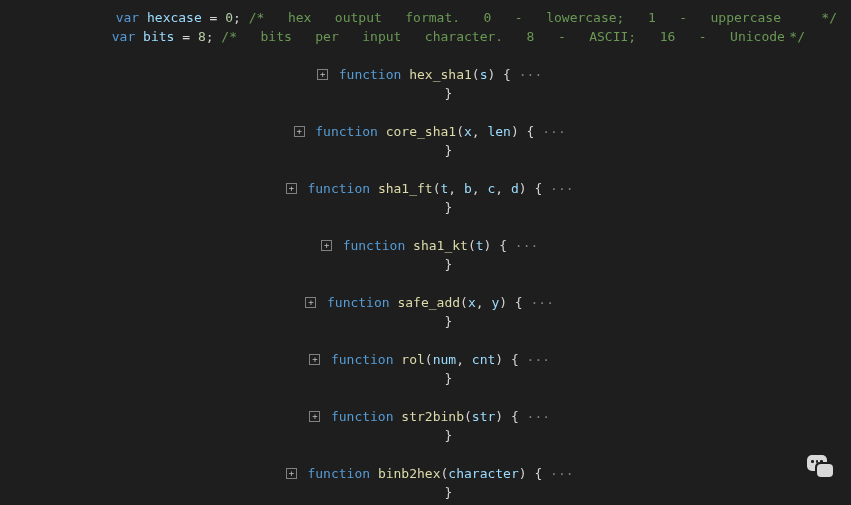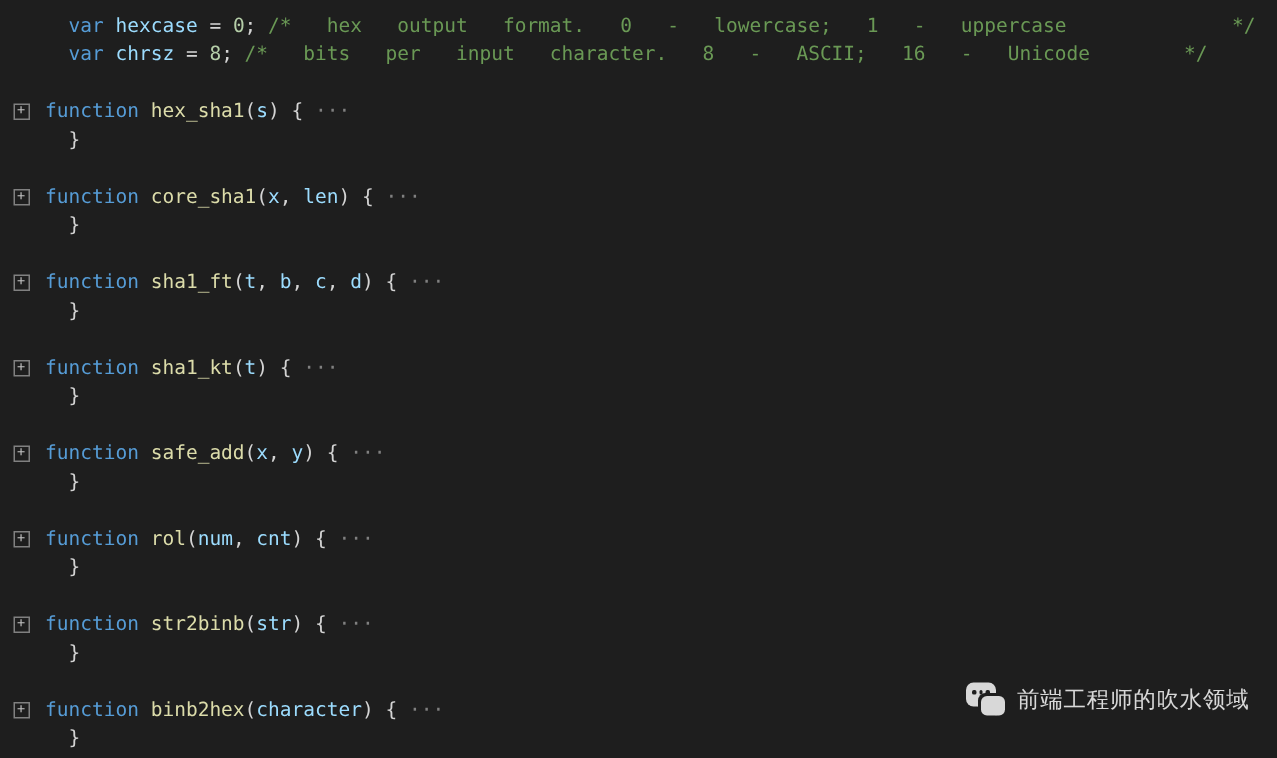--- a/index.html
+++ b/index.html
@@ -14,20 +14,21 @@
     position: relative;
   }
   .editor { padding: 8px 0 0 0; }
   .line {
     display: flex;
     align-items: center;
     height: 19px;
     line-height: 19px;
     white-space: pre;
     padding-left: 4px;
+    justify-content: center;
   }
   .gutter {
     width: 20px;
     display: flex;
     justify-content: center;
     align-items: center;
     flex-shrink: 0;
   }
   .fold {
     width: 11px;
@@ -101,21 +102,21 @@
 
 <div class="editor">
 
   <div class="line">
     <div class="gutter"></div>
     <div class="code"><span>  </span><span class="kw">var</span> <span class="ident">hexcase</span><span class="punct"> = </span><span class="num">0</span><span class="punct">;</span> <span class="comment">/*   hex   output   format.   0   -   lowercase;   1   -   uppercase</span><span class="comment" style="position:absolute; right:14px;">*/</span></div>
   </div>
 
   <div class="line">
     <div class="gutter"></div>
-    <div class="code"><span>  </span><span class="kw">var</span> <span class="ident">chrsz</span><span class="punct"> = </span><span class="num">8</span><span class="punct">;</span> <span class="comment">/*   bits   per   input   character.   8   -   ASCII;   16   -   Unicode</span><span class="comment" style="position:absolute; right:46px;">*/</span></div>
+    <div class="code"><span>  </span><span class="kw">var</span> <span class="ident">bits</span><span class="punct"> = </span><span class="num">8</span><span class="punct">;</span> <span class="comment">/*   bits   per   input   character.   8   -   ASCII;   16   -   Unicode</span><span class="comment" style="position:absolute; right:46px;">*/</span></div>
   </div>
 
   <div class="line"><div class="gutter"></div></div>
 
   <div id="functions-container">
       <div class="line"><div class="gutter"><div class="fold">+</div></div><div class="code"><span class="kw">function</span> <span class="fn">hex_sha1</span><span class="punct">(</span><span class="param">s</span><span class="punct">)</span><span class="punct"> {</span><span class="collapsed"> ···</span></div></div>
       <div class="line"><div class="gutter"></div><div class="code"><span>  </span><span class="punct">}</span></div></div>
       <div class="line"><div class="gutter"></div></div>
       <div class="line"><div class="gutter"><div class="fold">+</div></div><div class="code"><span class="kw">function</span> <span class="fn">core_sha1</span><span class="punct">(</span><span class="param">x</span><span class="punct">, </span><span class="param">len</span><span class="punct">)</span><span class="punct"> {</span><span class="collapsed"> ···</span></div></div>
       <div class="line"><div class="gutter"></div><div class="code"><span>  </span><span class="punct">}</span></div></div>
@@ -145,14 +146,13 @@
   <div class="wm-icon">
     <div class="bubble1">
         <div class="dots">
           <span></span>
           <span></span>
           <span></span>
         </div>
       </div>
     <div class="bubble2"></div>
   </div>
-  <span>前端工程师的吹水领域</span>
 </div>
 
 </body></html>

